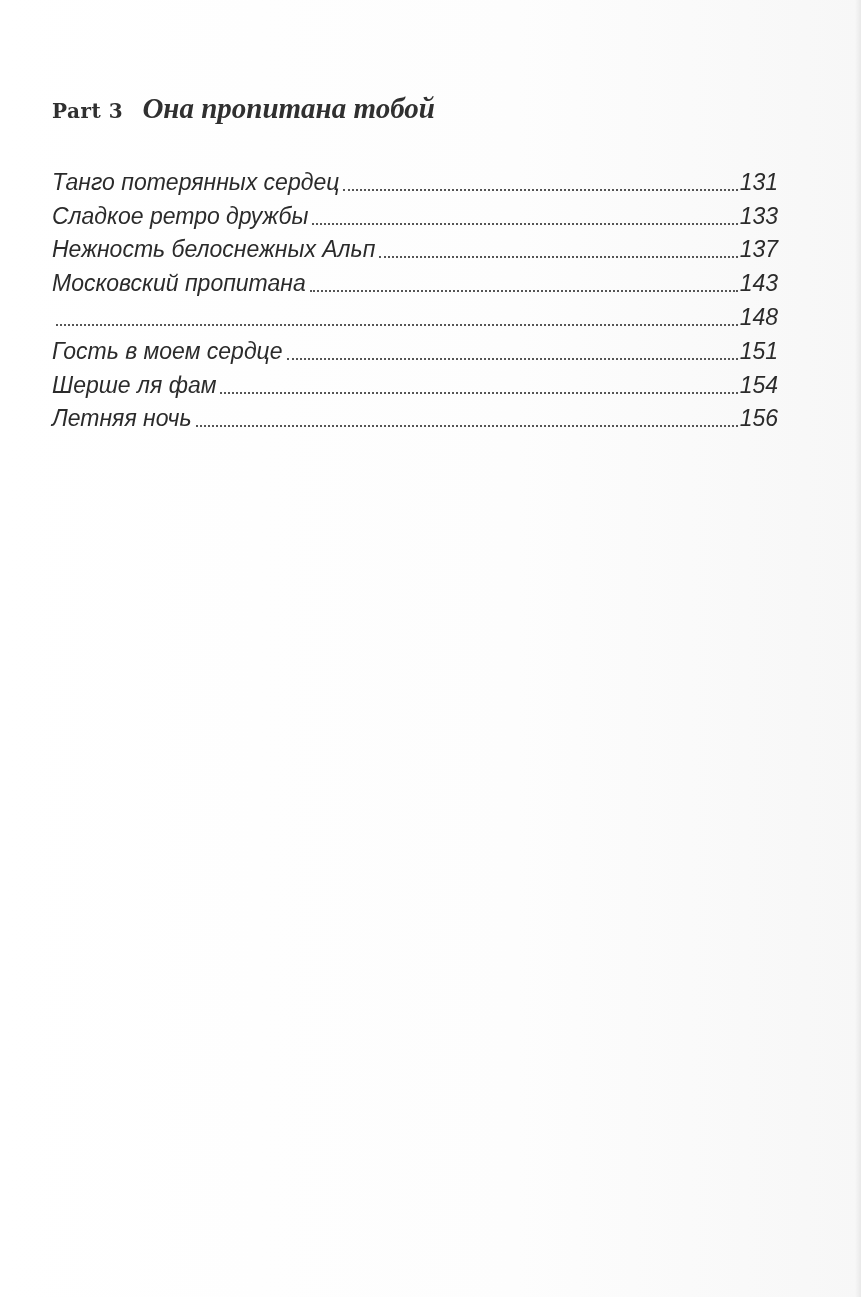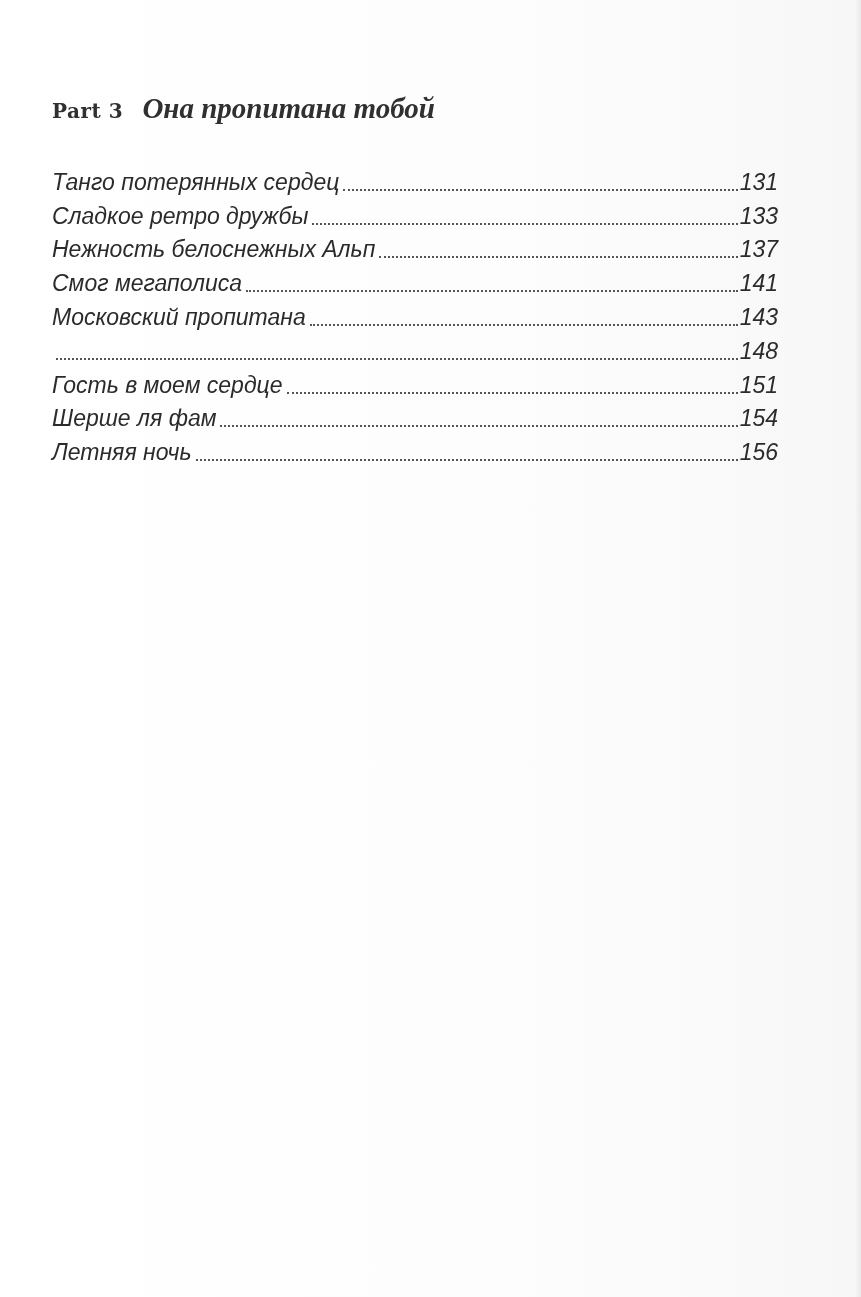--- a/index.html
+++ b/index.html
@@ -98,25 +98,20 @@
       <span class="toc-title">Сладкое ретро дружбы</span>
       <span class="toc-leader"></span>
       <span class="toc-page">133</span>
     </div>
     <div class="toc-row">
       <span class="toc-title">Нежность белоснежных Альп</span>
       <span class="toc-leader"></span>
       <span class="toc-page">137</span>
     </div>
     <div class="toc-row">
-      <span class="toc-title">Смог мегаполиса</span>
-      <span class="toc-leader"></span>
-      <span class="toc-page">141</span>
-    </div>
-    <div class="toc-row">
       <span class="toc-title">Московский пропитана</span>
       <span class="toc-leader"></span>
       <span class="toc-page">143</span>
     </div>
     <div class="toc-row">
       <span class="toc-leader"></span>
       <span class="toc-page">148</span>
     </div>
     <div class="toc-row">
       <span class="toc-title">Гость в моем сердце</span>

